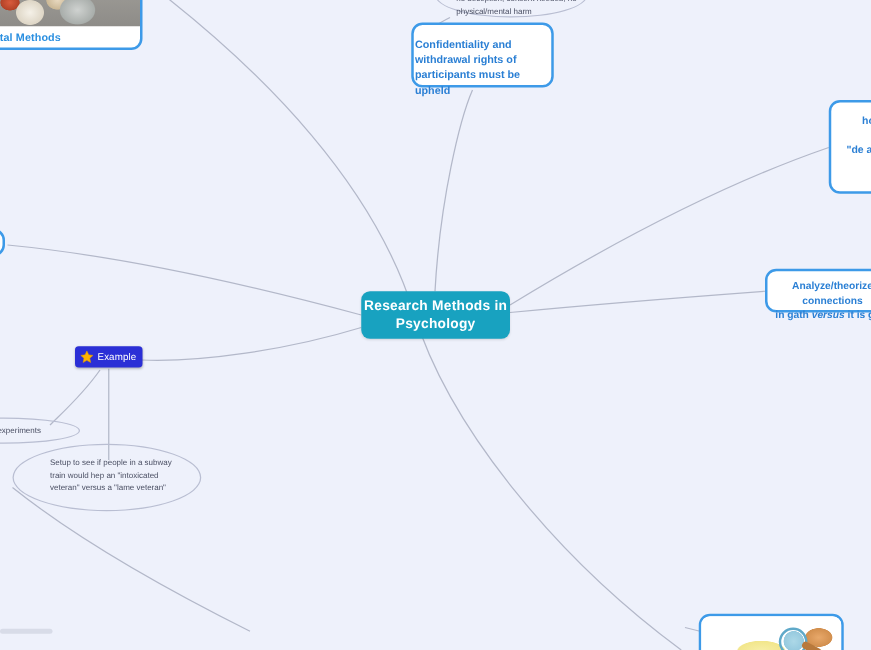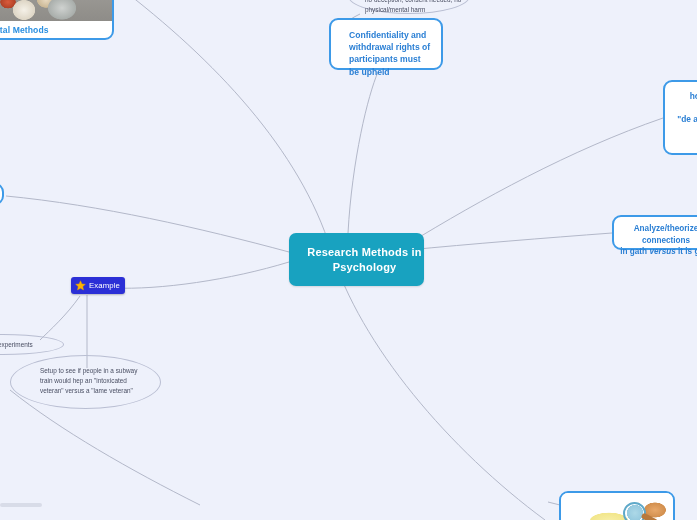--- a/index.html
+++ b/index.html
@@ -23,34 +23,33 @@
     height: 520px;
     pointer-events: none;
   }
 
   
   .center-node {
     position: absolute;
     left: 289px;
     top: 233px;
     width: 119px;
-    height: 53px;
+    height: 38px;
     background: #18a2c0;
     border-radius: 7px;
     display: flex;
     align-items: center;
     justify-content: center;
     text-align: center;
     color: #ffffff;
     font-size: 11px;
     font-weight: bold;
     line-height: 1.28;
     letter-spacing: .2px;
     box-shadow: 0 1px 2px rgba(0,0,0,.12);
-    padding-left: 16px;
   }
 
   
   .card {
     position: absolute;
     background: #ffffff;
     border: 2px solid #3d9ae8;
     border-radius: 9px;
     box-sizing: border-box;
   }
@@ -60,21 +59,21 @@
     font-size: 8.6px;
     line-height: 1.42;
   }
 
   
   .card-confidentiality {
     left: 329px;
     top: 18px;
     width: 114px;
     height: 52px;
-    padding: 9px 9px 0 18px;
+    padding: 9px 9px 0 1px;
   }
 
   
   .card-how {
     left: 663px;
     top: 80px;
     width: 70px;
     height: 75px;
     padding: 9px 8px 0 8px;
     text-align: center;
@@ -193,21 +192,20 @@
     width: 54px;
     height: 17px;
     background: #2b2fd6;
     border-radius: 3px;
     display: flex;
     align-items: center;
     gap: 3px;
     padding-left: 4px;
     box-sizing: border-box;
     box-shadow: 0 1px 2px rgba(0,0,0,.25);
-    margin-left: 11px;
   }
   .badge-example .star {
     width: 11px;
     height: 11px;
     display: block;
   }
   .badge-example .badge-label {
     color: #ffffff;
     font-size: 7.8px;
     font-weight: normal;

